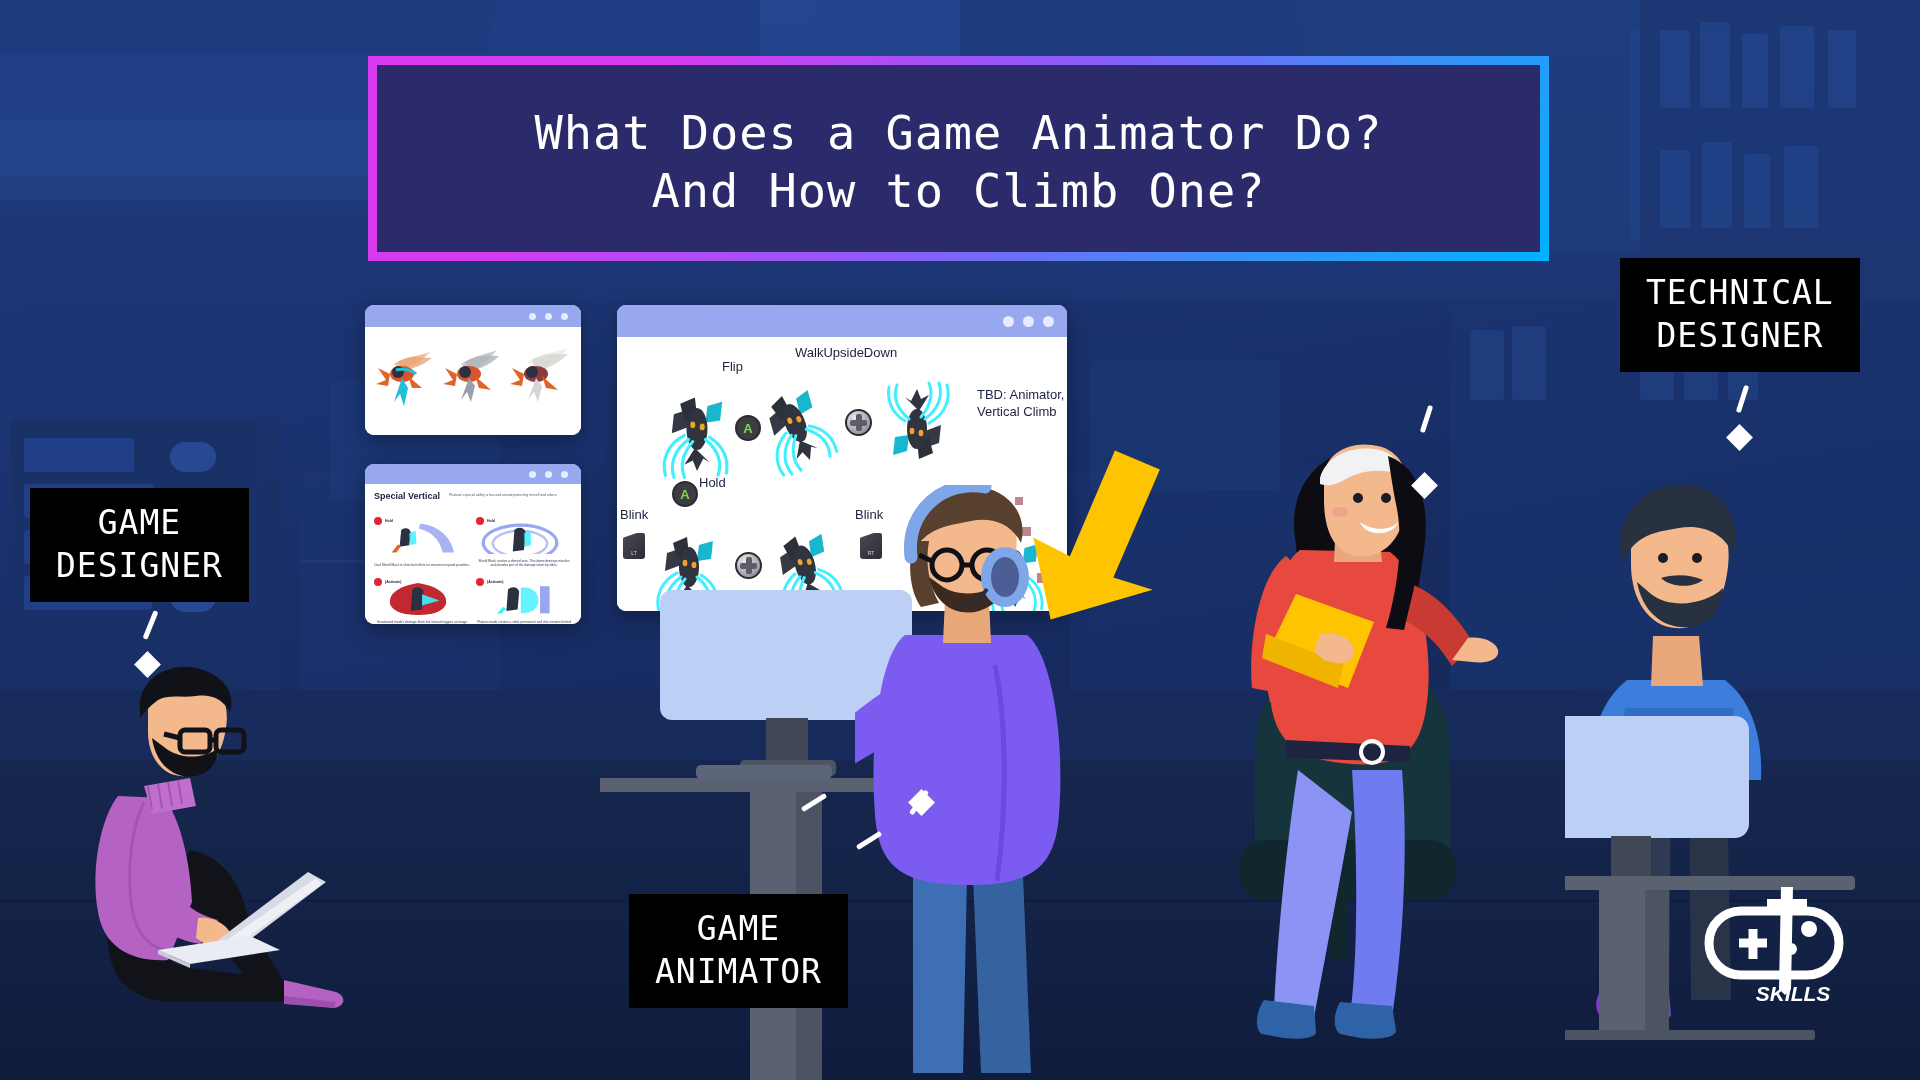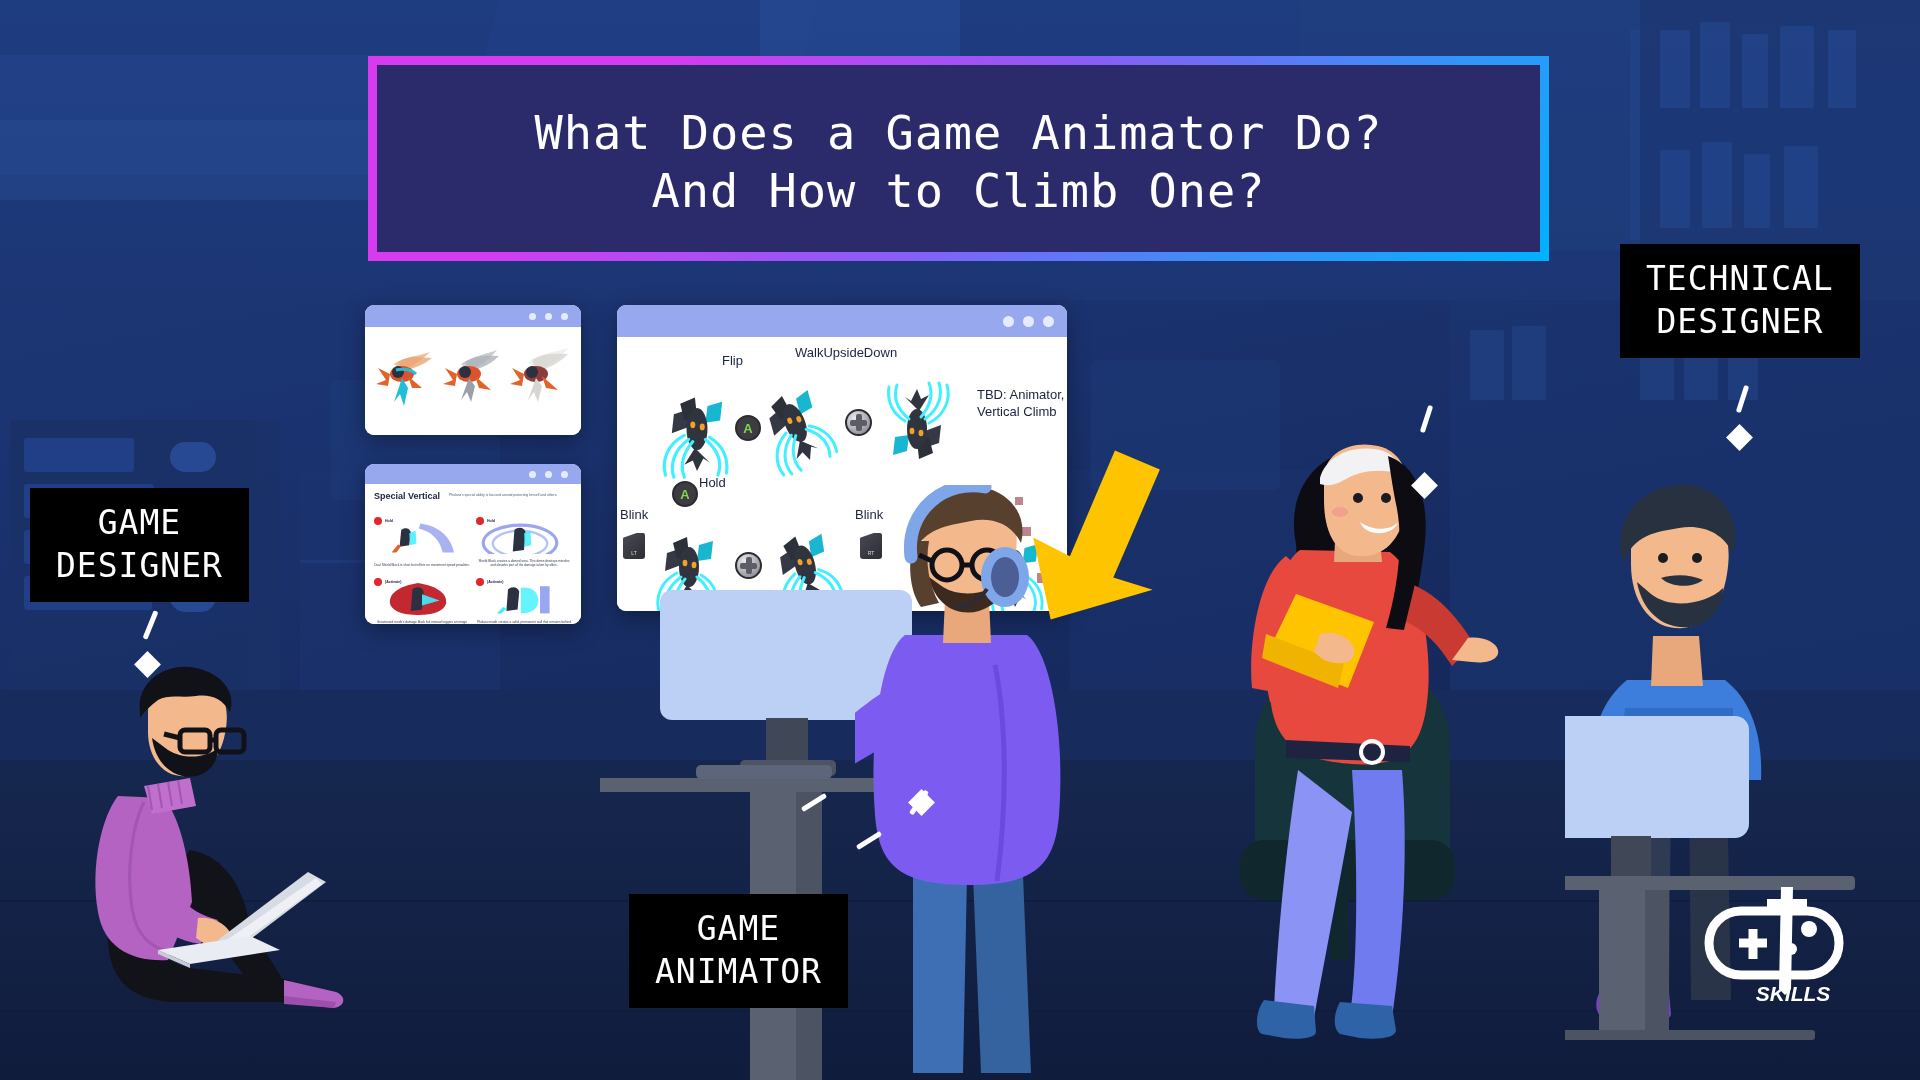--- a/index.html
+++ b/index.html
@@ -100,21 +100,21 @@
     font-size:33px;
     line-height:1.3;
     text-align:center;
     padding:14px 26px;
     white-space:pre-line;
     letter-spacing:0.03em;
   }
   #label-game-designer     { left:30px;   top:488px; }
   #label-game-animator     { left:629px;  top:894px; }
   #label-concept-artist    { left:1309px; top:302px; }
-  #label-technical-designer{ left:1620px; top:244px; }
+  #label-technical-designer{ left:1620px; top:258px; }
 
   
   .diamond {
     position:absolute; width:19px; height:19px; background:#fff;
     transform: rotate(45deg);
   }
   .dash {
     position:absolute; background:#fff; border-radius:2px;
   }
 
@@ -417,21 +417,21 @@
           <rect x="368" y="170" width="10" height="10" fill="#8d2230"></rect>
           <rect x="405" y="190" width="9" height="9" fill="#8d2230"></rect>
           <rect x="380" y="216" width="11" height="11" fill="#8d2230"></rect>
           <rect x="420" y="236" width="10" height="10" fill="#8d2230"></rect>
           <rect x="356" y="240" width="8" height="8" fill="#8d2230"></rect>
           <rect x="398" y="160" width="8" height="8" fill="#8d2230"></rect>
         </g>
       </svg>
 
       
-      <div class="anim-label" style="left:105px;  top:16px;">Flip</div>
+      <div class="anim-label" style="left:105px;  top:22px;">Flip</div>
       <div class="anim-label" style="left:178px;  top:8px;">WalkUpsideDown</div>
       <div class="anim-label" style="left:360px;  top:50px;">TBD: Animator,
 Vertical Climb</div>
       <div class="anim-label" style="left:82px;   top:138px;">Hold</div>
       <div class="anim-label" style="left:3px;    top:170px;">Blink</div>
       <div class="anim-label" style="left:238px;  top:170px;">Blink</div>
 
       
       <div class="gp-btn" style="left:118px; top:78px;">A</div>
       <div class="gp-btn" style="left:55px;  top:144px;">A</div>

